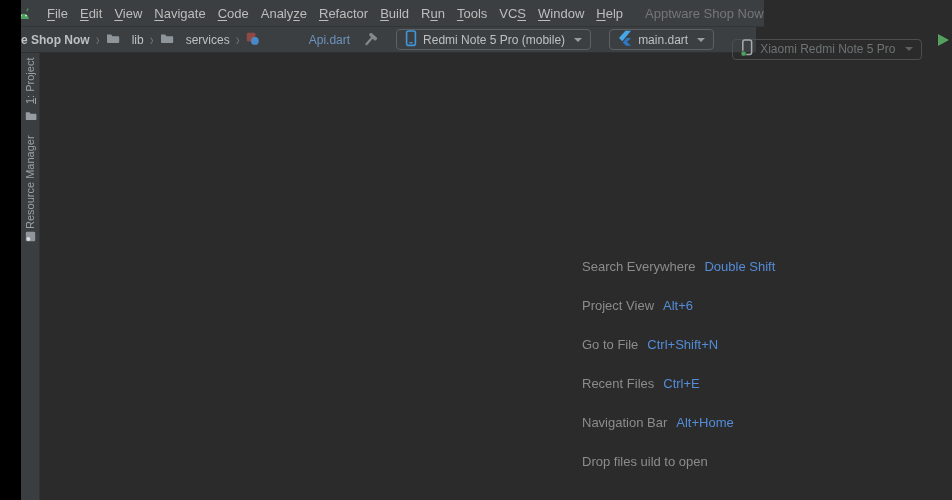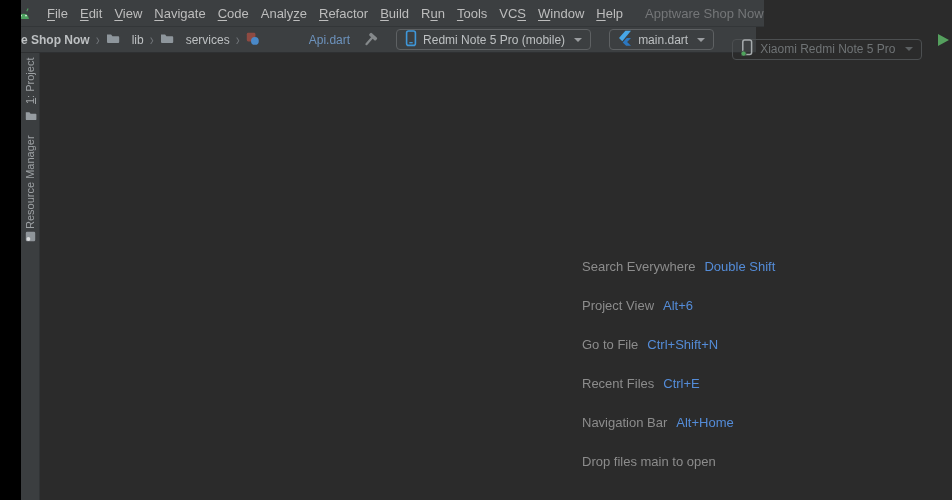--- a/index.html
+++ b/index.html
@@ -231,18 +231,18 @@
       <div class="hint-line">
         <span class="hl">Go to File</span><span class="hs">Ctrl+Shift+N</span>
       </div>
       <div class="hint-line">
         <span class="hl">Recent Files</span><span class="hs">Ctrl+E</span>
       </div>
       <div class="hint-line">
         <span class="hl">Navigation Bar</span><span class="hs">Alt+Home</span>
       </div>
       <div class="hint-line">
-        <span class="hl">Drop files main to open</span><span class="hs"></span>
+        <span class="hl">Drop files uild to open</span><span class="hs"></span>
       </div>
     </div>
   </div>
 
 </div>
 
 </body></html>

